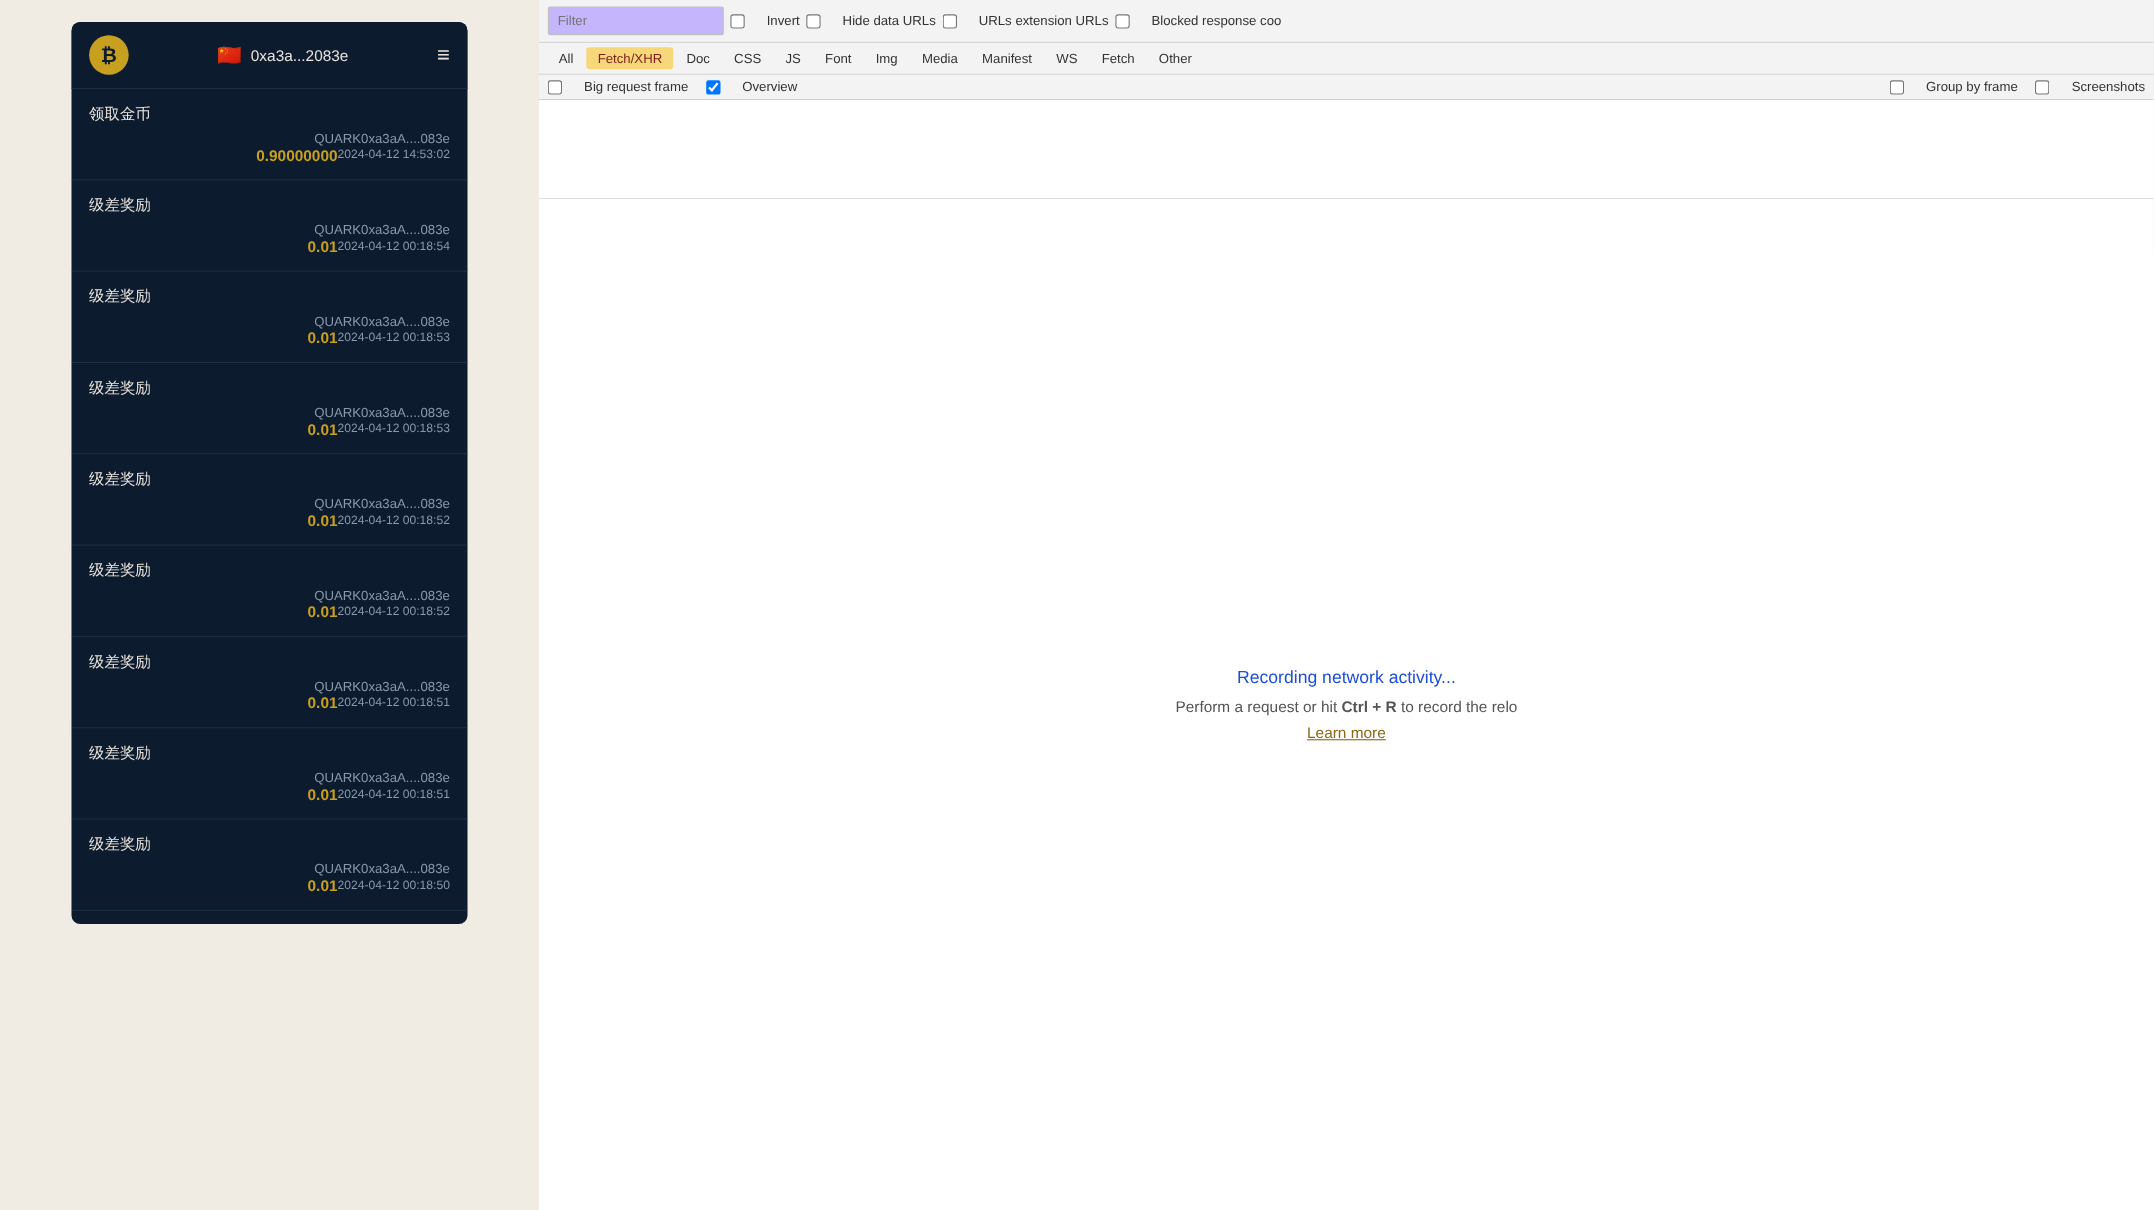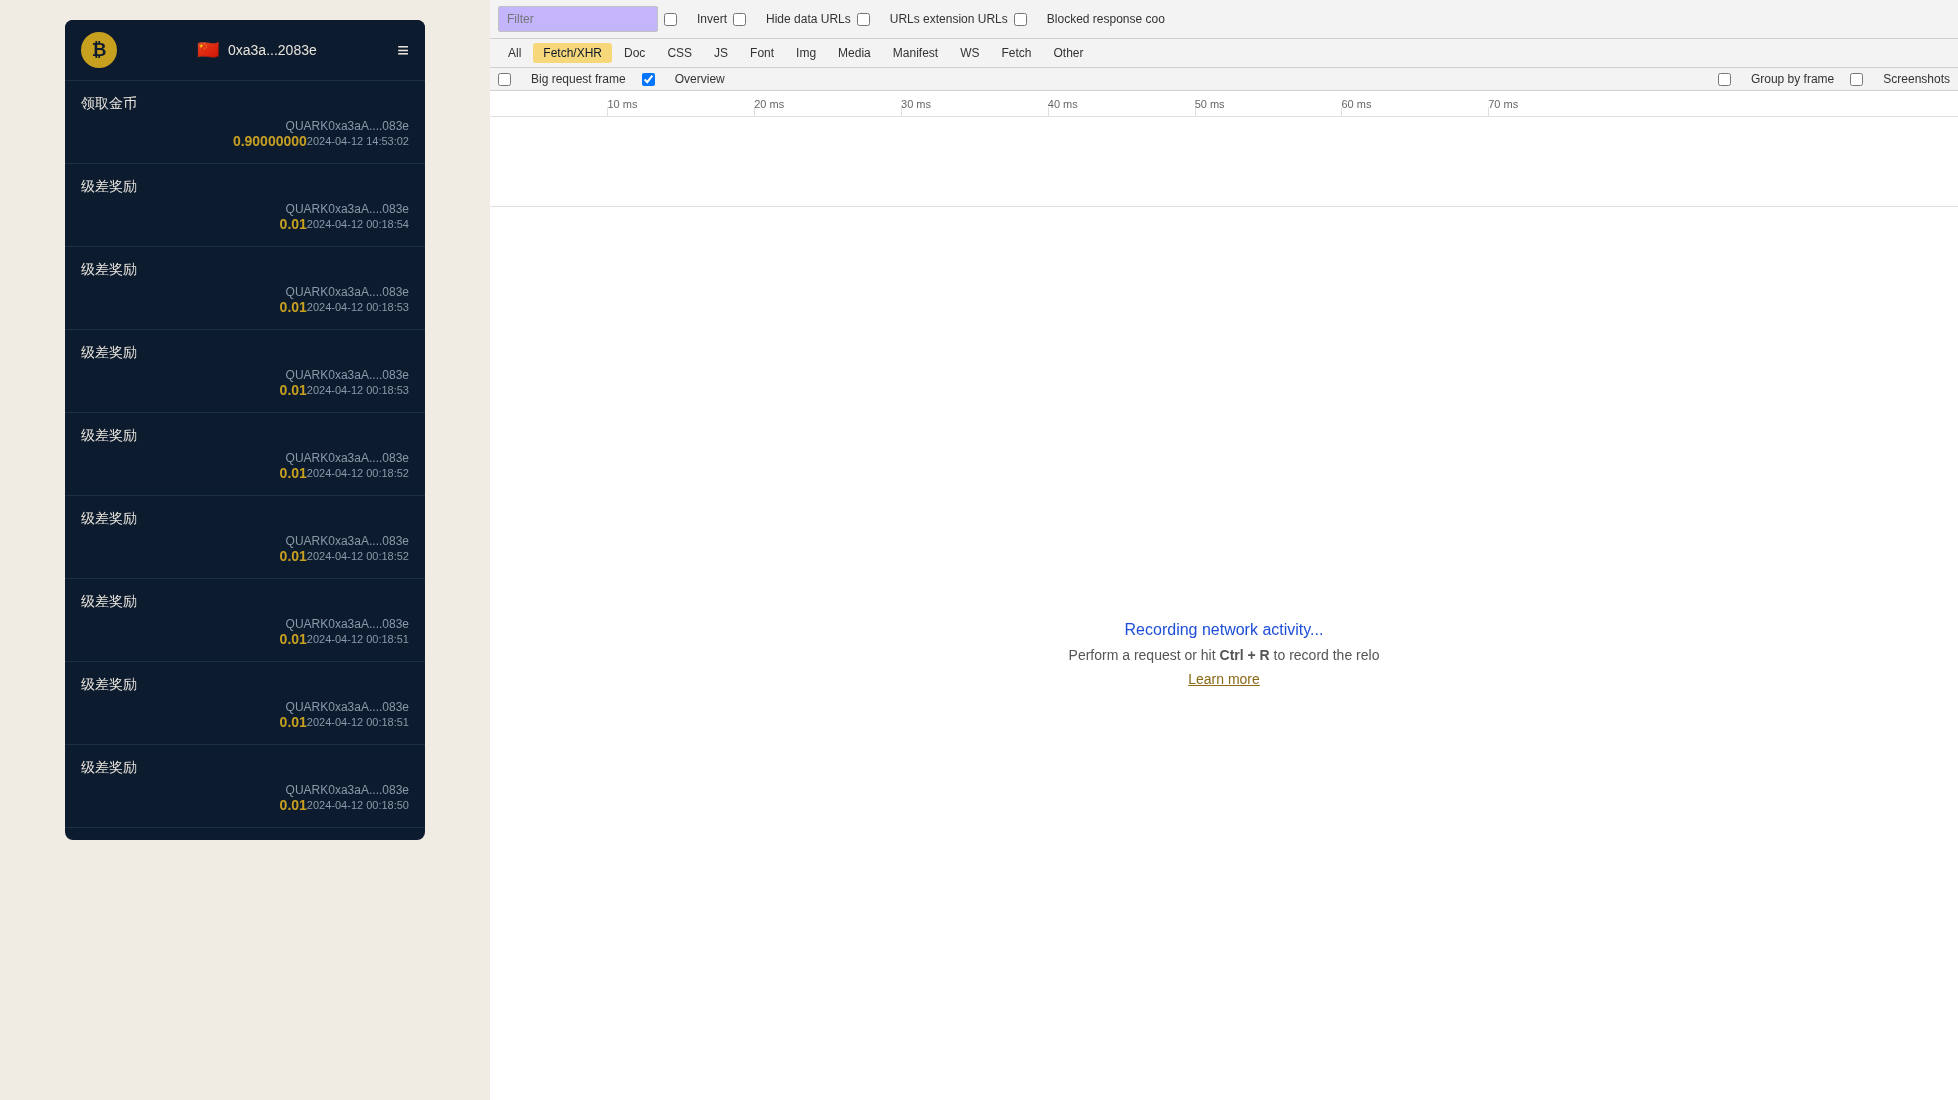--- a/index.html
+++ b/index.html
@@ -186,21 +186,21 @@
       border: none;
       background: transparent;
       cursor: pointer;
       border-radius: 3px;
       color: #333;
       white-space: nowrap;
     }
 
     .filter-tab.active {
       background: #f6d77a;
-      color: #0f172a;
+      color: #7f1d1d;
       font-weight: 500;
     }
 
     .options-bar {
       background: #f3f3f3;
       border-bottom: 1px solid #d0d0d0;
       padding: 4px 8px;
       display: flex;
       align-items: center;
       gap: 20px;
@@ -460,37 +460,20 @@
         <input type="checkbox" style="">
         <span>Group by frame</span>
       </label>
       <label class="checkbox-label">
         <input type="checkbox" style="">
         <span>Screenshots</span>
       </label>
     </div>
   </div>
 
-  <div class="timeline-header" style="position: relative;">
-
-  <div class="timeline-line" style="left: 8%;"></div>
-      <span class="timeline-marker" style="left: 8%;">10 ms</span>
-      <div class="timeline-line" style="left: 18%;"></div>
-      <span class="timeline-marker" style="left: 18%;">20 ms</span>
-      <div class="timeline-line" style="left: 28%;"></div>
-      <span class="timeline-marker" style="left: 28%;">30 ms</span>
-      <div class="timeline-line" style="left: 38%;"></div>
-      <span class="timeline-marker" style="left: 38%;">40 ms</span>
-      <div class="timeline-line" style="left: 48%;"></div>
-      <span class="timeline-marker" style="left: 48%;">50 ms</span>
-      <div class="timeline-line" style="left: 58%;"></div>
-      <span class="timeline-marker" style="left: 58%;">60 ms</span>
-      <div class="timeline-line" style="left: 68%;"></div>
-      <span class="timeline-marker" style="left: 68%;">70 ms</span>
-    </div>
 
   <div class="timeline-row-area"></div>
 
   <div class="network-empty">
     <span class="recording-text">Recording network activity...</span>
     <span class="perform-text">
       <span>Perform a request or hit </span><strong>Ctrl + R</strong><span> to record the relo</span>
     </span>
     <a class="learn-more-link">Learn more</a>
   </div>

